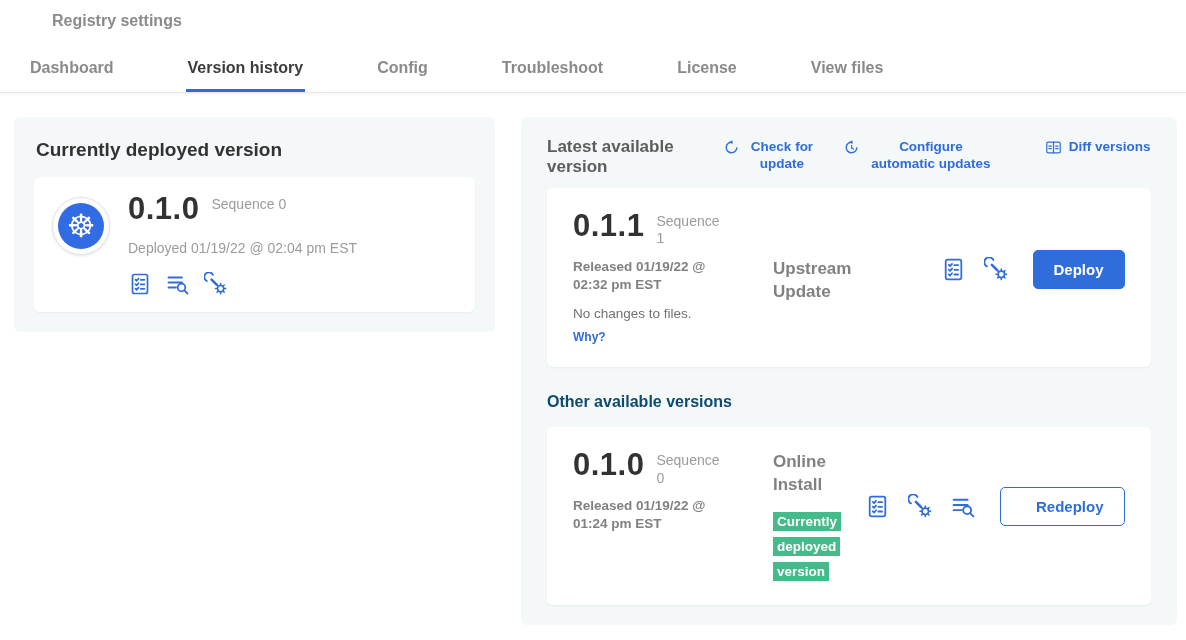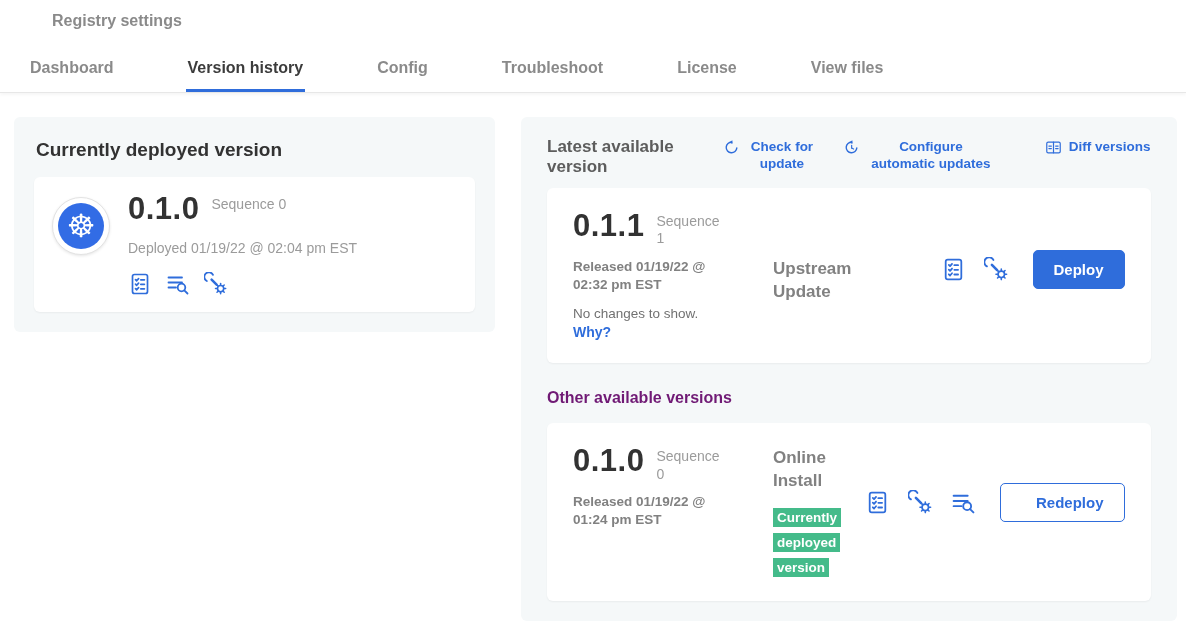--- a/index.html
+++ b/index.html
@@ -69,34 +69,34 @@
   .action.diff { margin-left:auto; }
 
   
   .vcard { display:flex; padding:22px 26px; align-items:flex-start; }
   .col1 { width:200px; flex:none; }
   .released {
     width:145px; color:#818181; font-weight:bold; font-size:13.5px;
     line-height:1.35; margin-top:10px;
   }
   .nochanges { color:#717171; font-size:13.5px; margin-top:12px; }
-  .why { color:var(--accent,#2f6ddb); font-weight:bold; font-size:14px; margin-top:3px; cursor:pointer; display:inline-block; }
+  .why { color:var(--accent,#2f6ddb); font-weight:bold; font-size:12px; margin-top:9px; cursor:pointer; display:inline-block; }
   .source { width:72px; color:#818181; font-weight:bold; font-size:17px; line-height:1.35; }
   .latest-card .source { margin-top:48px; }
   .col3 { margin-left:auto; display:flex; align-items:center; gap:18px; color:var(--accent,#2f6ddb); }
   .col3 .ic { width:25px; height:25px; cursor:pointer; }
   .latest-card .col3 { margin-top:40px; }
   .btn {
     font-size:15px; font-weight:bold; border-radius:5px; padding:10px 20px;
     cursor:pointer; font-family:inherit; margin-left:6px;
   }
   .btn.primary { background:var(--accent,#2f6ddb); color:#fff; border:1px solid var(--accent,#2f6ddb); }
   .btn.secondary { background:#fff; color:var(--accent,#2f6ddb); border:1.5px solid var(--accent,#2f6ddb);padding-left:35px; }
 
-  .other-title { margin:26px 0 16px; color:#701a75; font-size:16px; font-weight:bold; }
+  .other-title { margin:26px 0 16px; color:#0c4a6e; font-size:16px; font-weight:bold; }
   .other-card .colmid { width:92px; flex:none; }
   .other-card .source { margin-top:2px; width:55px; }
   .other-card .col3 { margin-top:38px; }
   .badge-wrap { width:82px; margin-top:12px; line-height:1.55; }
   .badge {
     display:inline; background:var(--green,#44bb8a); color:#fff; font-weight:bold;
     font-size:13.5px; padding:2px 4px;
     -webkit-box-decoration-break:clone; box-decoration-break:clone;
   }
 </style>
@@ -236,21 +236,21 @@
         </a>
       </div>
 
       <div class="card vcard latest-card">
         <div class="col1">
           <div class="version-row">
             <span class="version">0.1.1</span>
             <span class="seq wrap">Sequence 1</span>
           </div>
           <div class="released">Released 01/19/22 @ 02:32 pm EST</div>
-          <div class="nochanges">No changes to show.</div>
+          <div class="nochanges">No changes to files.</div>
           <a class="why">Why?</a>
         </div>
         <div class="source">Upstream Update</div>
         <div class="col3">
           <svg class="ic">
               <use href="#i-check"></use>
             </svg>
           <svg class="ic">
               <use href="#i-cfg"></use>
             </svg>

